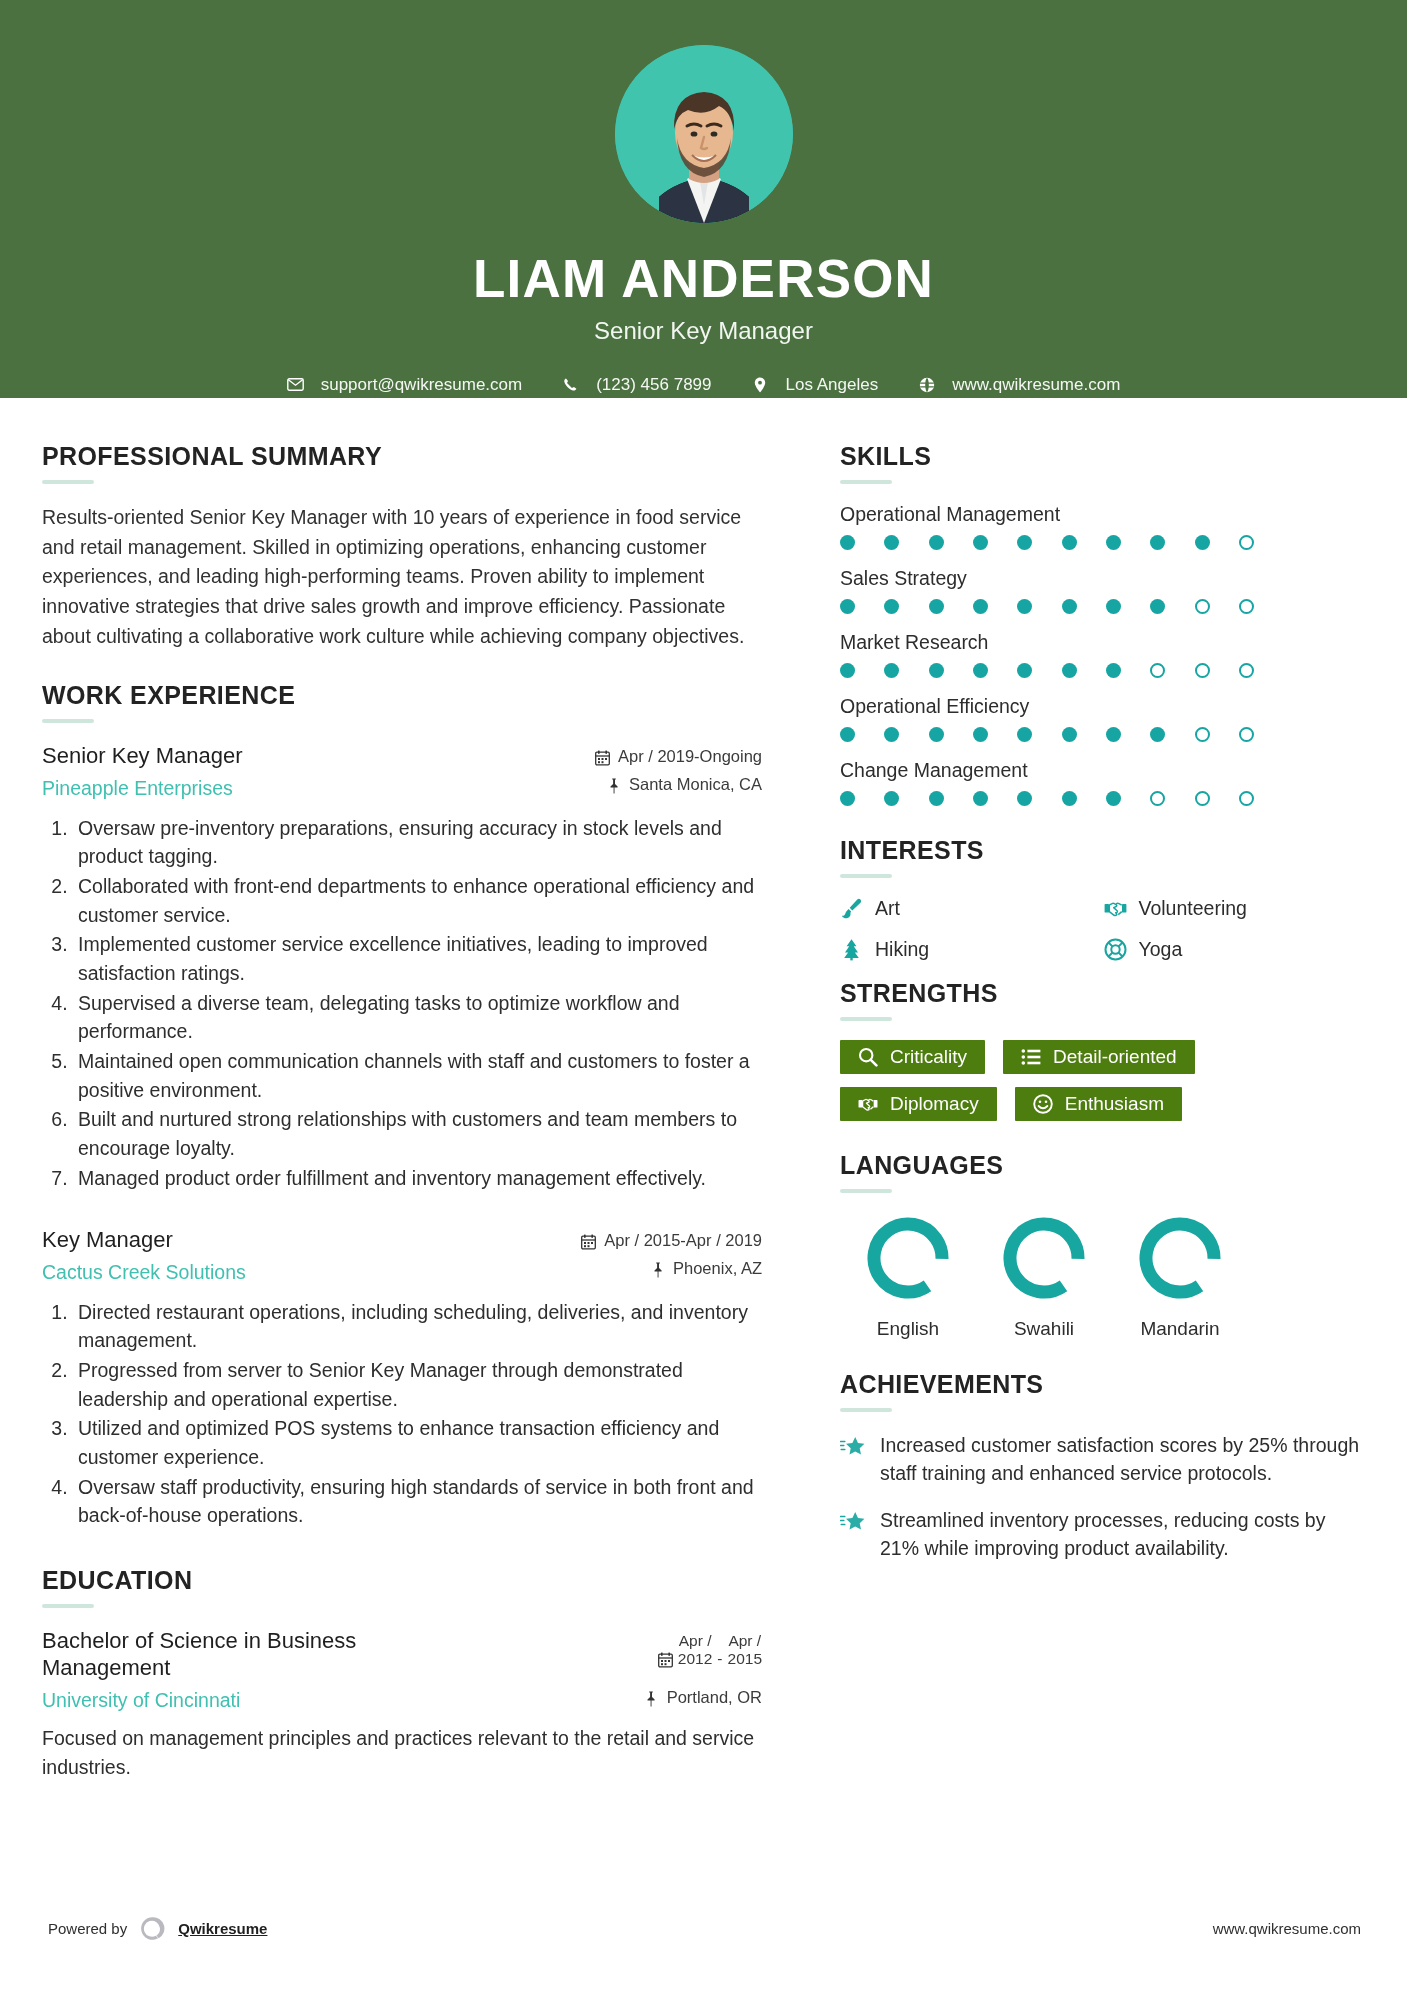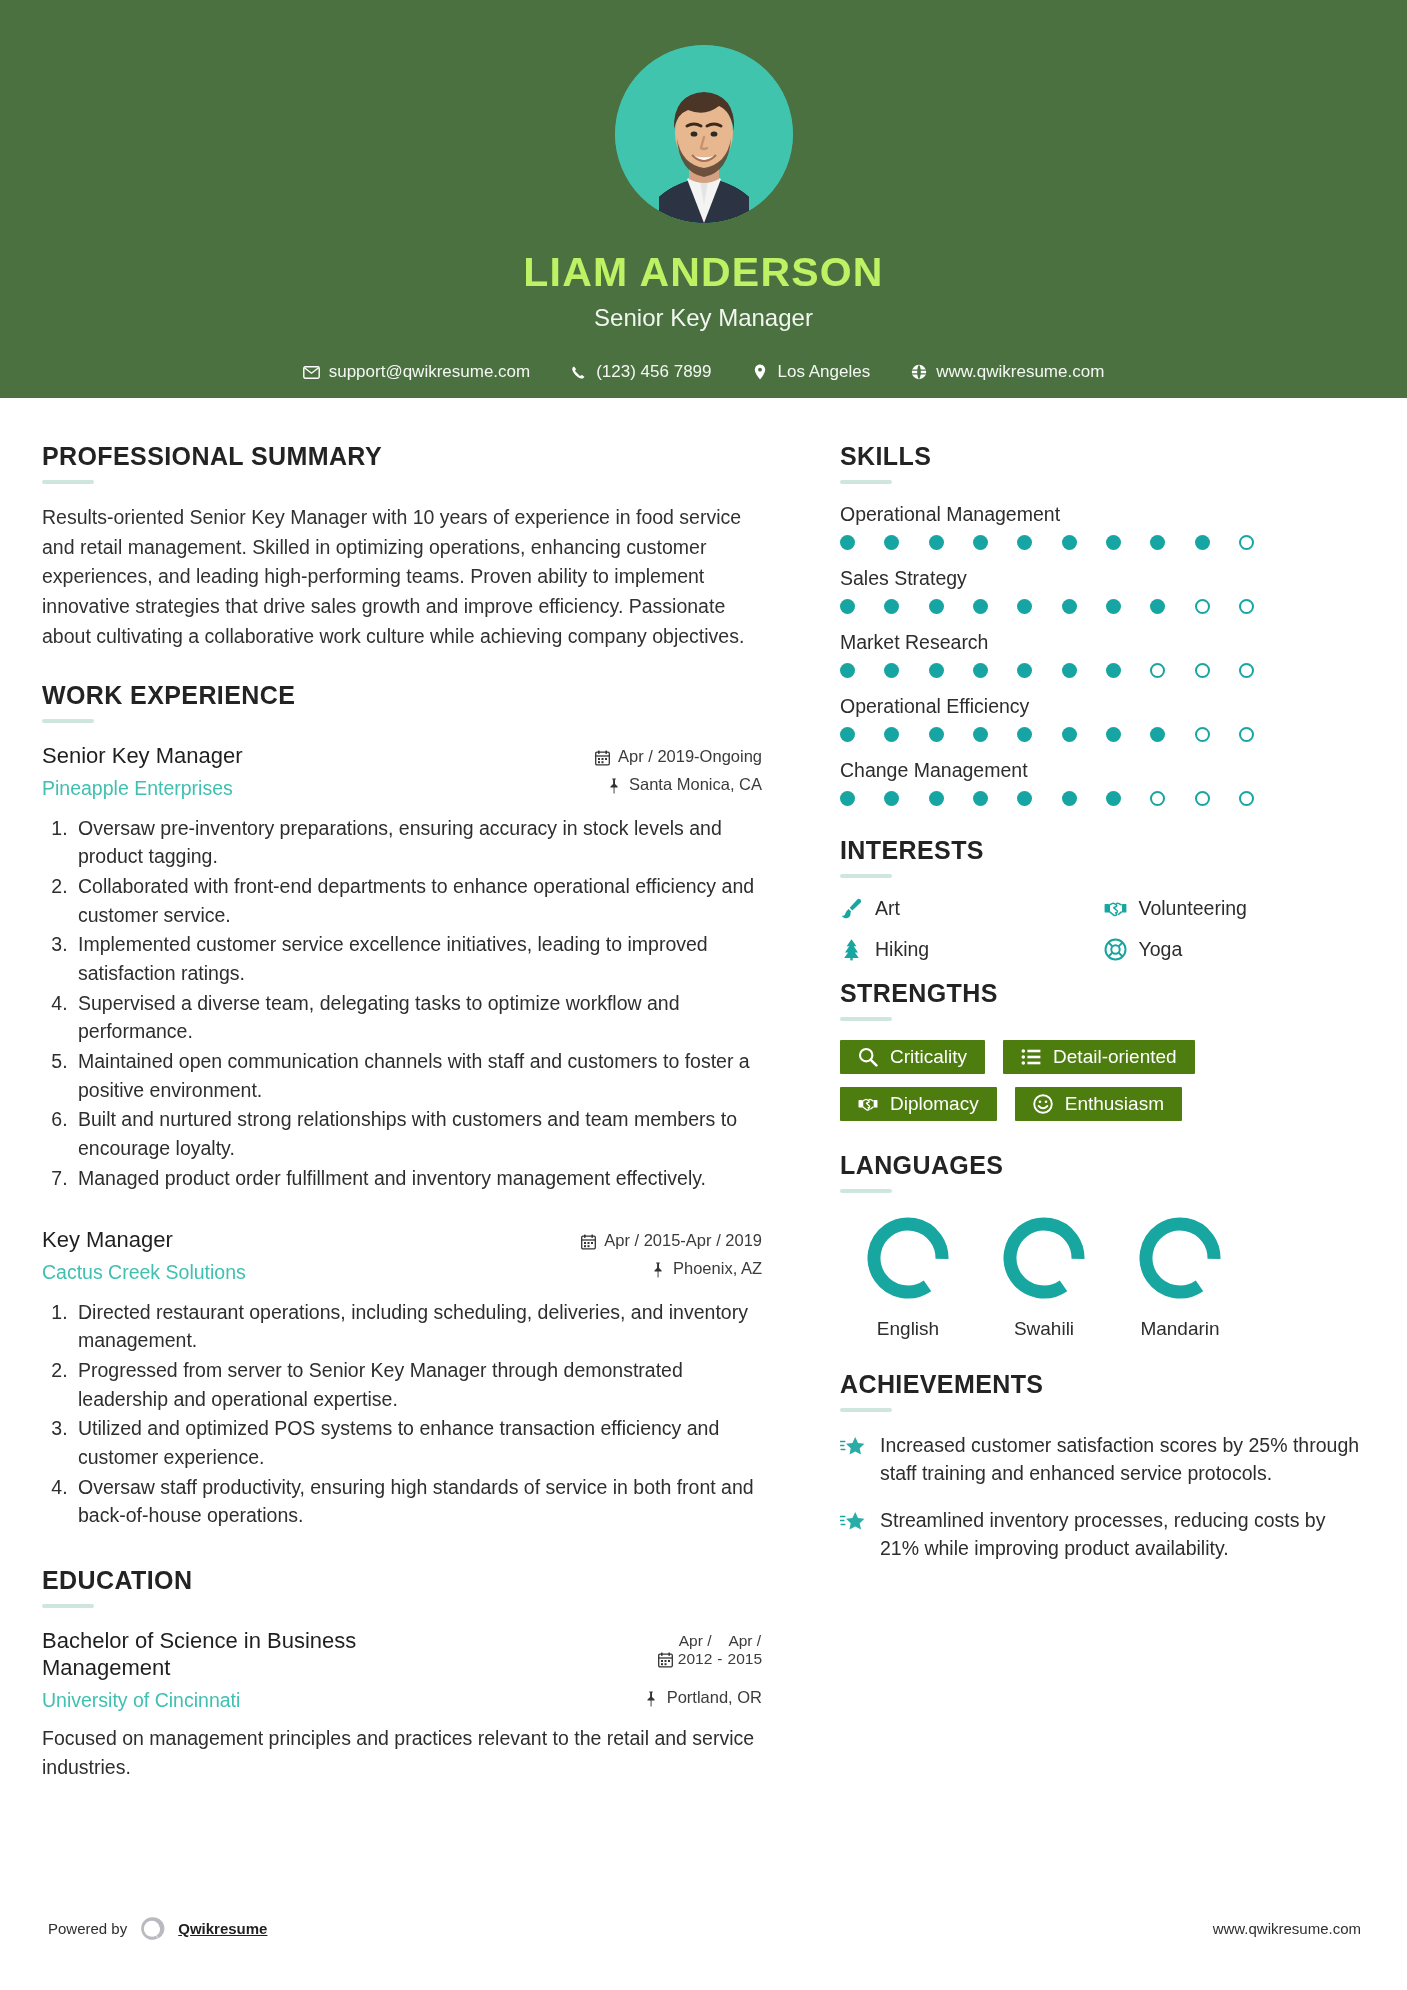--- a/index.html
+++ b/index.html
@@ -28,41 +28,41 @@
     background: #41c4ad;
     overflow: hidden;
     position: relative;
   }
   .avatar-photo {
     position: absolute;
     left: 0; top: 0; width: 178px; height: 178px;
   }
   .name {
     margin-top: 28px;
-    font-size: 41px;
+    font-size: 53px;
     font-weight: bold;
     letter-spacing: 1.2px;
-    color: #bef264;
+    color: #ffffff;
     line-height: 1.05;
   }
   .role {
     margin-top: 10px;
     font-size: 24px;
     color: #f2f6f0;
     font-weight: normal;
   }
   .contact-row {
     margin-top: 30px;
     display: flex;
     align-items: center;
     gap: 13px;
     font-size: 17px;
     color: #f4f7f2;
   }
-  .contact-item { display: flex; align-items: center; gap: 9px; }
+  .contact-item { display: flex; align-items: center; gap: 17px; }
   .contact-item .ci-ico { display: inline-flex; width: 17px; height: 17px; align-items: center; justify-content: center; }
   .contact-item .ci-ico svg { display: block; }
   .contact-gap { width: 14px; }
 
   
   .body-wrap {
     display: flex;
     padding: 0 0 0 0;
   }
   .col-left {

